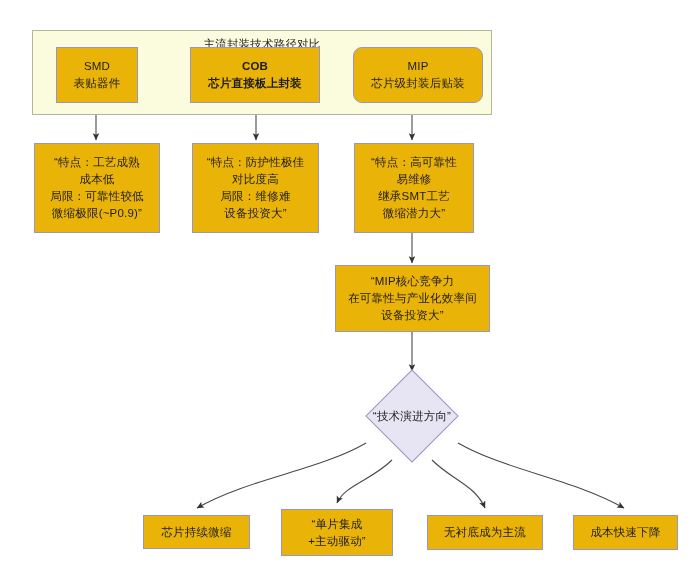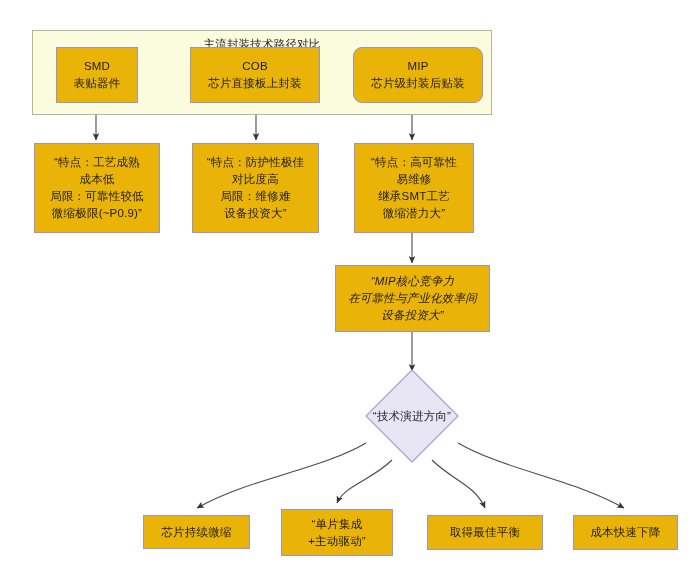--- a/index.html
+++ b/index.html
@@ -118,21 +118,21 @@
 
   <div class="group-box" style="left:32px; top:30px; width:460px; height:85px;">
     <div class="group-title">主流封装技术路径对比</div>
   </div>
 
   <div class="node" style="left:56px; top:47px; width:82px; height:56px;">
     <span class="ln">SMD</span>
     <span class="ln">表贴器件</span>
   </div>
 
-  <div class="node" style="left:190px; top:47px; width:130px; height:56px;">
+  <div class="node" style="left:190px; top:47px; width:130px; height:56px;font-weight:bold;">
     <span class="ln">COB</span>
     <span class="ln">芯片直接板上封装</span>
   </div>
 
   <div class="node" style="left:353px; top:47px; width:130px; height:56px;border-radius:9px;">
     <span class="ln">MIP</span>
     <span class="ln">芯片级封装后贴装</span>
   </div>
 
   <div class="node" style="left:34px; top:143px; width:126px; height:90px;">
@@ -149,39 +149,39 @@
     <span class="ln">微缩潜力大”</span>
   </div>
 
   <div class="node" style="left:192px; top:143px; width:127px; height:90px;">
     <span class="ln">“特点：防护性极佳</span>
     <span class="ln">对比度高</span>
     <span class="ln">局限：维修难</span>
     <span class="ln">设备投资大”</span>
   </div>
 
-  <div class="node" style="left:335px; top:265px; width:155px; height:67px;font-style:italic;">
+  <div class="node" style="left:335px; top:265px; width:155px; height:67px;">
     <span class="ln">“MIP核心竞争力</span>
     <span class="ln">在可靠性与产业化效率间</span>
     <span class="ln">设备投资大”</span>
   </div>
 
   <div class="diamond" style="left:379px; top:383px; width:66px; height:66px;"></div>
   <div class="diamond-label" style="left:352px; top:406px; width:120px; height:20px;">“技术演进方向”</div>
 
   <div class="node" style="left:143px; top:515px; width:107px; height:34px;">
     <span class="ln">芯片持续微缩</span>
   </div>
 
   <div class="node" style="left:281px; top:509px; width:112px; height:47px;">
     <span class="ln">“单片集成</span>
     <span class="ln">+主动驱动”</span>
   </div>
 
   <div class="node" style="left:427px; top:515px; width:116px; height:35px;">
-    <span class="ln">取得最佳平衡</span>
+    <span class="ln">无衬底成为主流</span>
   </div>
 
   <div class="node" style="left:573px; top:515px; width:105px; height:35px;">
     <span class="ln">成本快速下降</span>
   </div>
 
 </div>
 
 </body></html>

